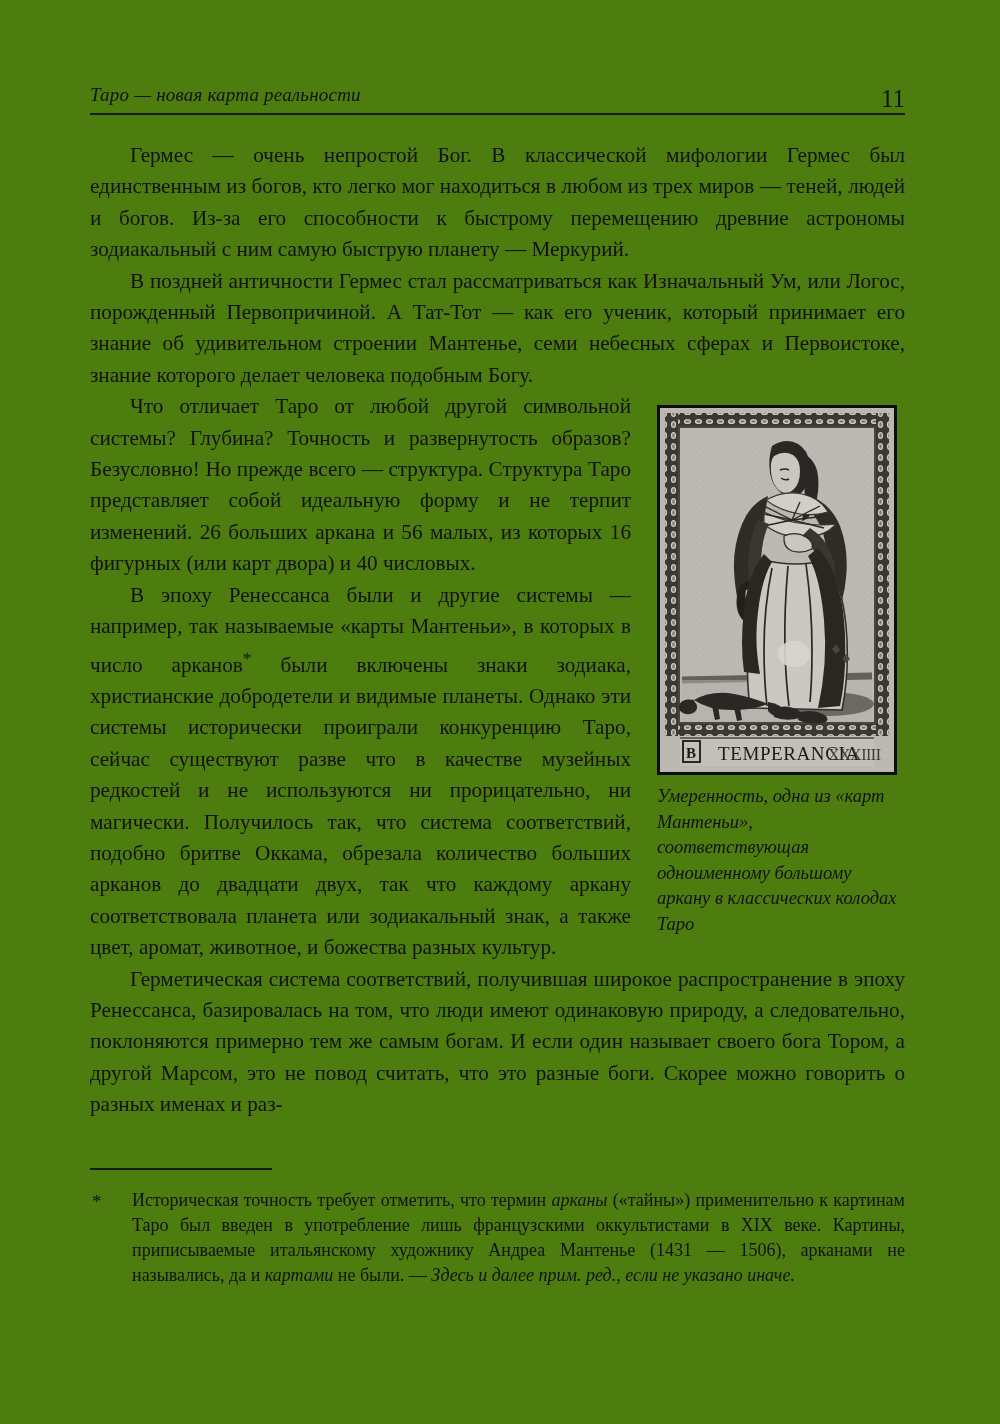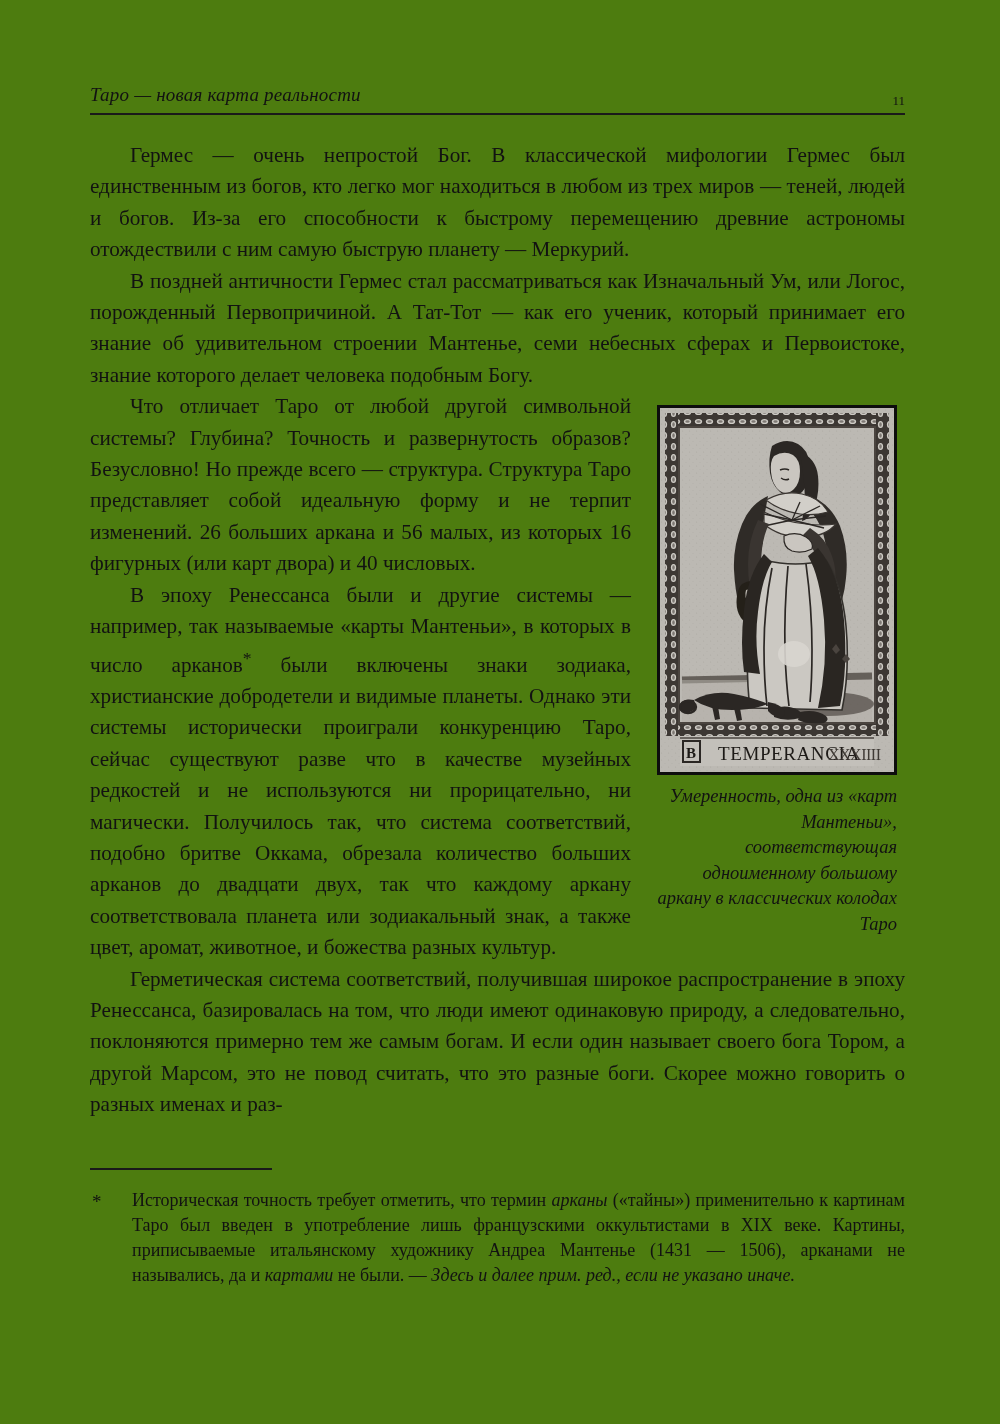--- a/index.html
+++ b/index.html
@@ -39,22 +39,21 @@
     top: 0;
     font-style: italic;
     font-size: 19px;
     letter-spacing: 0.2px;
     white-space: nowrap;
   }
   .runhead-page {
     position: absolute;
     right: 0;
     top: 1px;
-    font-size: 13px;
-    margin-top: 8px;
+    font-size: 25px;
   }
   .runhead-rule {
     position: absolute;
     left: 0;
     top: 29px;
     width: 815px;
     height: 2px;
     background: #1a1a1a;
   }
 
@@ -99,21 +98,21 @@
     position: relative;
     overflow: hidden;
   }
   .card-svg { display: block; width: 100%; height: 100%; }
 
   .card-caption {
     margin-top: 9px;
     font-style: italic;
     font-size: 18.5px;
     line-height: 25.5px;
-    text-align: right;
+    text-align: left;
     text-indent: 0;
   }
 
   
   .footnote {
     position: absolute;
     left: 90px;
     top: 1168px;
     width: 815px;
   }
@@ -145,21 +144,21 @@
 <div class="page">
 
   <div class="runhead">
     <div class="runhead-title">Таро — новая карта реальности</div>
     <div class="runhead-page">11</div>
     <div class="runhead-rule"></div>
   </div>
 
   <div class="body-block">
 
-    <p class="para first">Гермес — очень непростой Бог. В классической мифологии Гермес был единственным из богов, кто легко мог находиться в любом из трех миров — теней, людей и богов. Из-за его способности к быстрому перемещению древние астрономы отождествили с ним самую быструю планету — Меркурий.</p>
+    <p class="para first">Гермес — очень непростой Бог. В классической мифологии Гермес был единственным из богов, кто легко мог находиться в любом из трех миров — теней, людей и богов. Из-за его способности к быстрому перемещению древние астрономы зодиакальный с ним самую быструю планету — Меркурий.</p>
 
     <p class="para">В поздней античности Гермес стал рассматриваться как Изначальный Ум, или Логос, порожденный Первопричиной. А Тат-Тот — как его ученик, который принимает его знание об удивительном строении Мантенье, семи небесных сферах и Первоистоке, знание которого делает человека подобным Богу.</p>
 
     <div class="illus-float">
       <figure class="card-figure">
         <div class="card-frame">
           <svg class="card-svg" viewBox="0 0 234 364" preserveAspectRatio="none">
             <defs>
               <pattern id="grain" width="7" height="7" patternUnits="userSpaceOnUse">
                 <rect width="7" height="7" fill="#bcb9b3"></rect>

